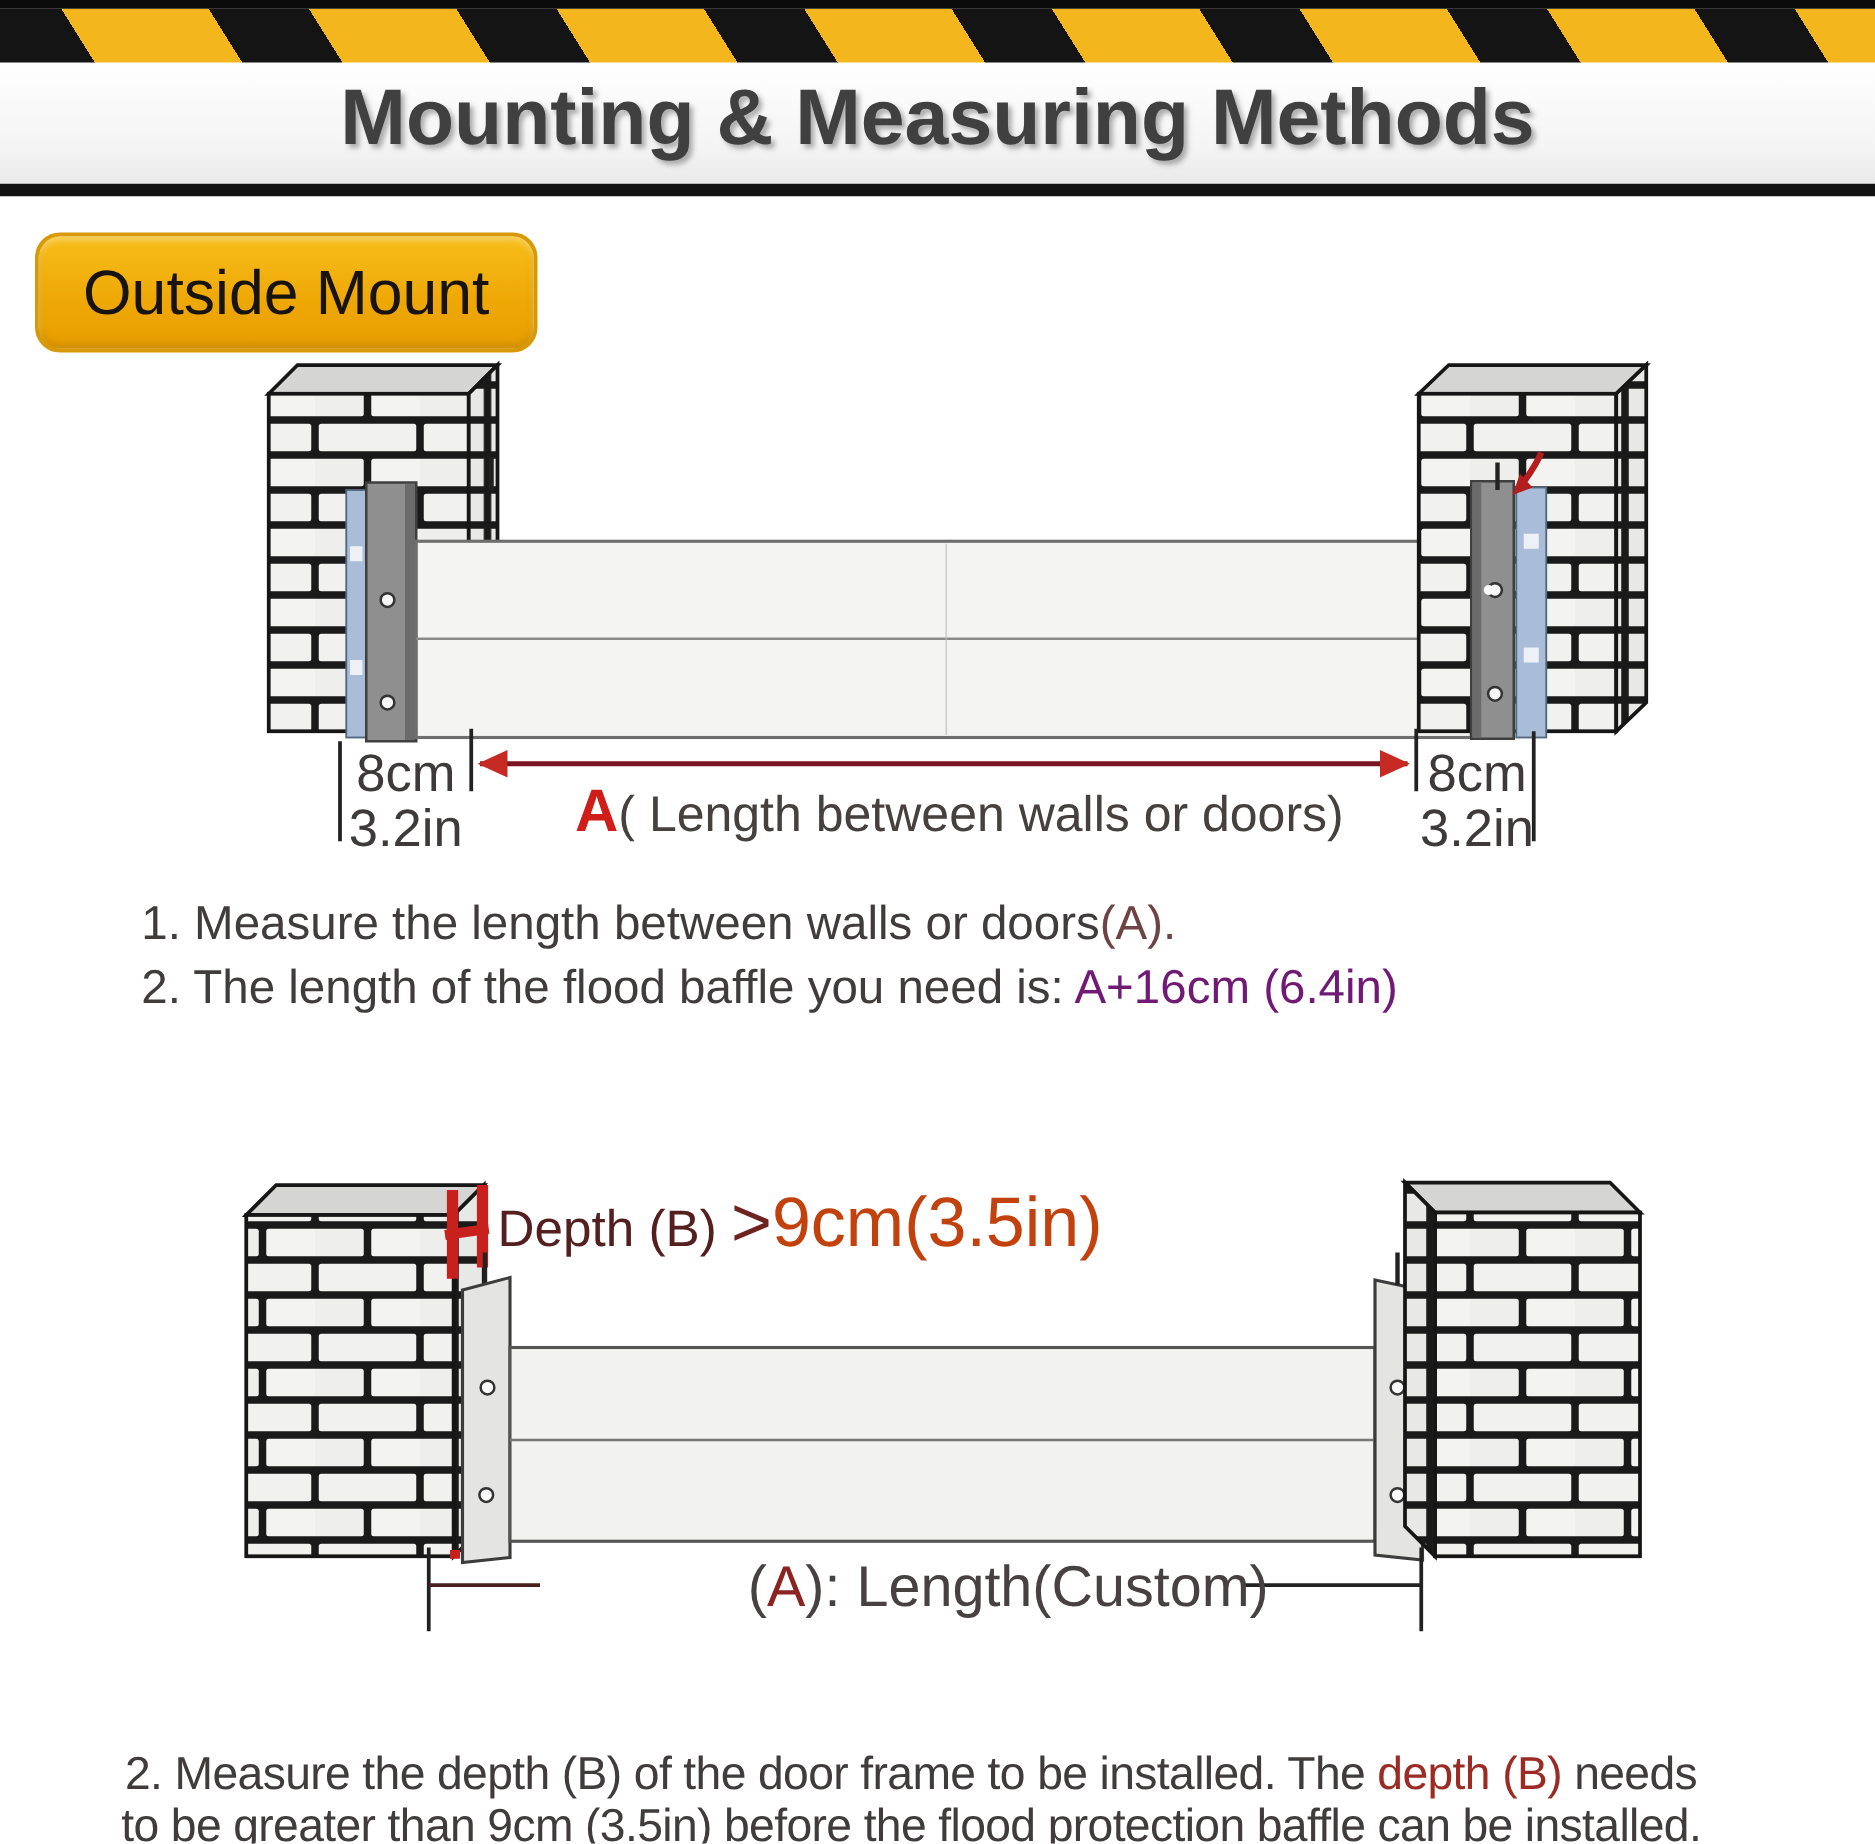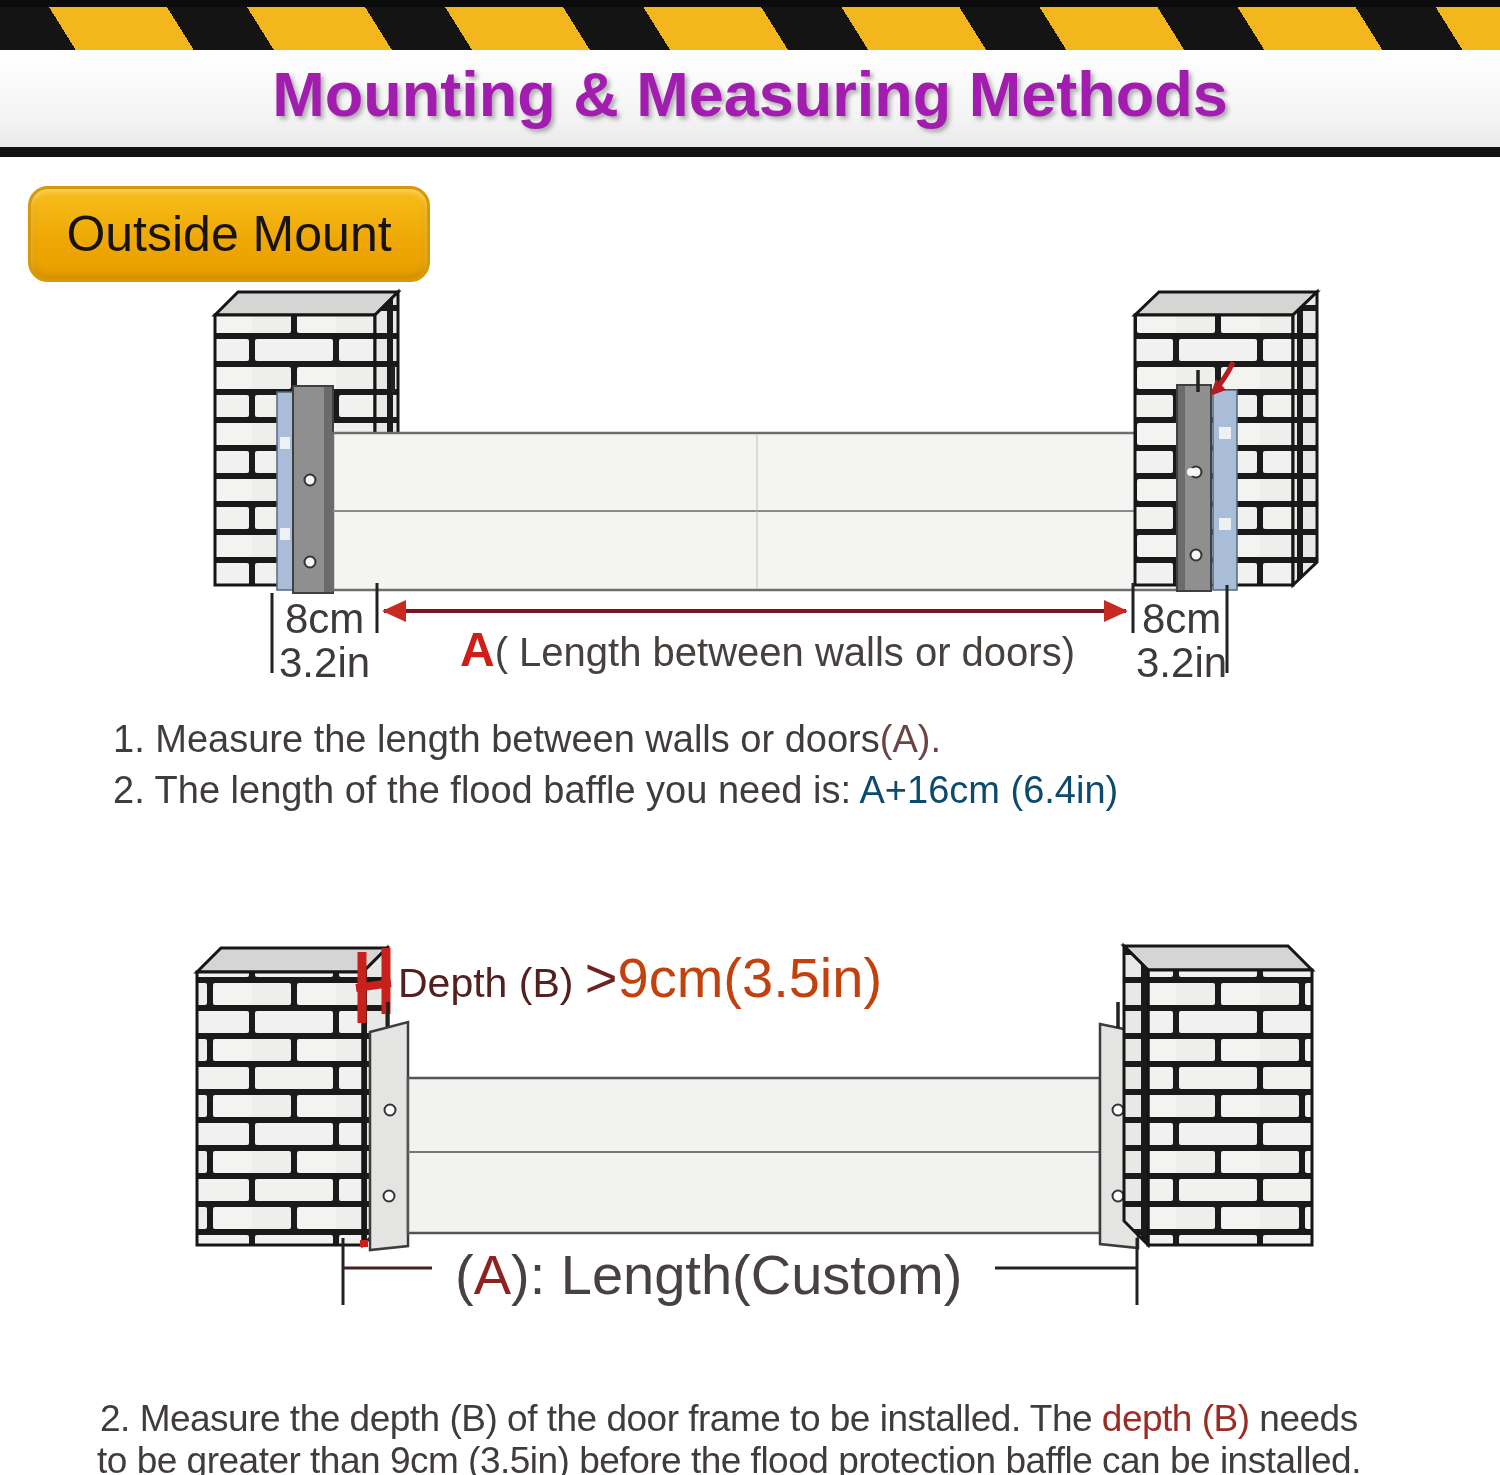--- a/index.html
+++ b/index.html
@@ -7,41 +7,41 @@
         font-family:"Liberation Sans",sans-serif;color:#3f3b3b;}
   .abs{position:absolute;}
   
   .hazard{position:absolute;top:0;left:0;width:1500px;height:50px;
           border-top:7px solid #0b0b0b;
           background:repeating-linear-gradient(58deg,#141414 0 68px,#f3b71d 68px 168px);}
   .titleband{position:absolute;top:50px;left:0;width:1500px;height:97px;
              background:linear-gradient(180deg,#ffffff 0%,#f4f4f4 70%,#e9e9e9 100%);}
   .blackbar{position:absolute;top:147px;left:0;width:1500px;height:10px;background:#121212;}
   .title{position:absolute;top:58px;left:0;width:1500px;text-align:center;
-         font-size:63px;font-weight:700;color:#a21caf;letter-spacing:0px;
+         font-size:63px;font-weight:700;color:#404040;letter-spacing:0px;
          text-shadow:3px 3px 4px rgba(110,110,110,.55);}
   
   .pill{position:absolute;display:flex;align-items:center;justify-content:center;
         background:linear-gradient(180deg,#f7bd1a 0%,#eea705 60%,#e79e00 100%);
         border:3px solid #d79a06;border-radius:20px;color:#171310;
         box-shadow:inset 0 3px 5px rgba(255,255,255,.35), inset 0 -4px 6px rgba(140,90,0,.25);text-align:right;}
   .pill.outside{left:28px;top:186px;width:396px;height:90px;font-size:50px;}
   .pill.inside{left:15px;top:840px;width:232px;height:87px;font-size:35px;}
   
   .dim{font-size:42px;color:#3e3a3a;line-height:1;white-space:nowrap;}
   .spanlabel{font-size:40px;color:#46403f;white-space:nowrap;text-align:left;}
   .spanlabel .bigA{font-size:48px;font-weight:700;color:#cf1d17;}
   .step{font-size:38px;color:#403c3c;white-space:nowrap;}
   .step .hl1{color:#6e4343;}
-  .step .hl2{color:#0c4a6e;}
+  .step .hl2{color:#701a75;}
   .depthline{white-space:nowrap;}
   .depthline .d1{font-size:41px;color:#54201f;}
   .depthline .d2{font-size:56px;color:#6e2320;}
   .depthline .d3{font-size:56px;color:#c2410c;}
-  .lengthcustom{font-size:56px;color:#474141;white-space:nowrap;text-align:left;}
+  .lengthcustom{font-size:46px;color:#474141;white-space:nowrap;text-align:right;}
   .lengthcustom .redA{color:#8d2320;}
   .bstep{font-size:37px;color:#403c3c;white-space:nowrap;letter-spacing:-0.5px;}
   .bstep .red{color:#9b2b23;}
   svg{position:absolute;left:0;}
 </style>
 </head>
 <body>
 
 <div class="page">
 

